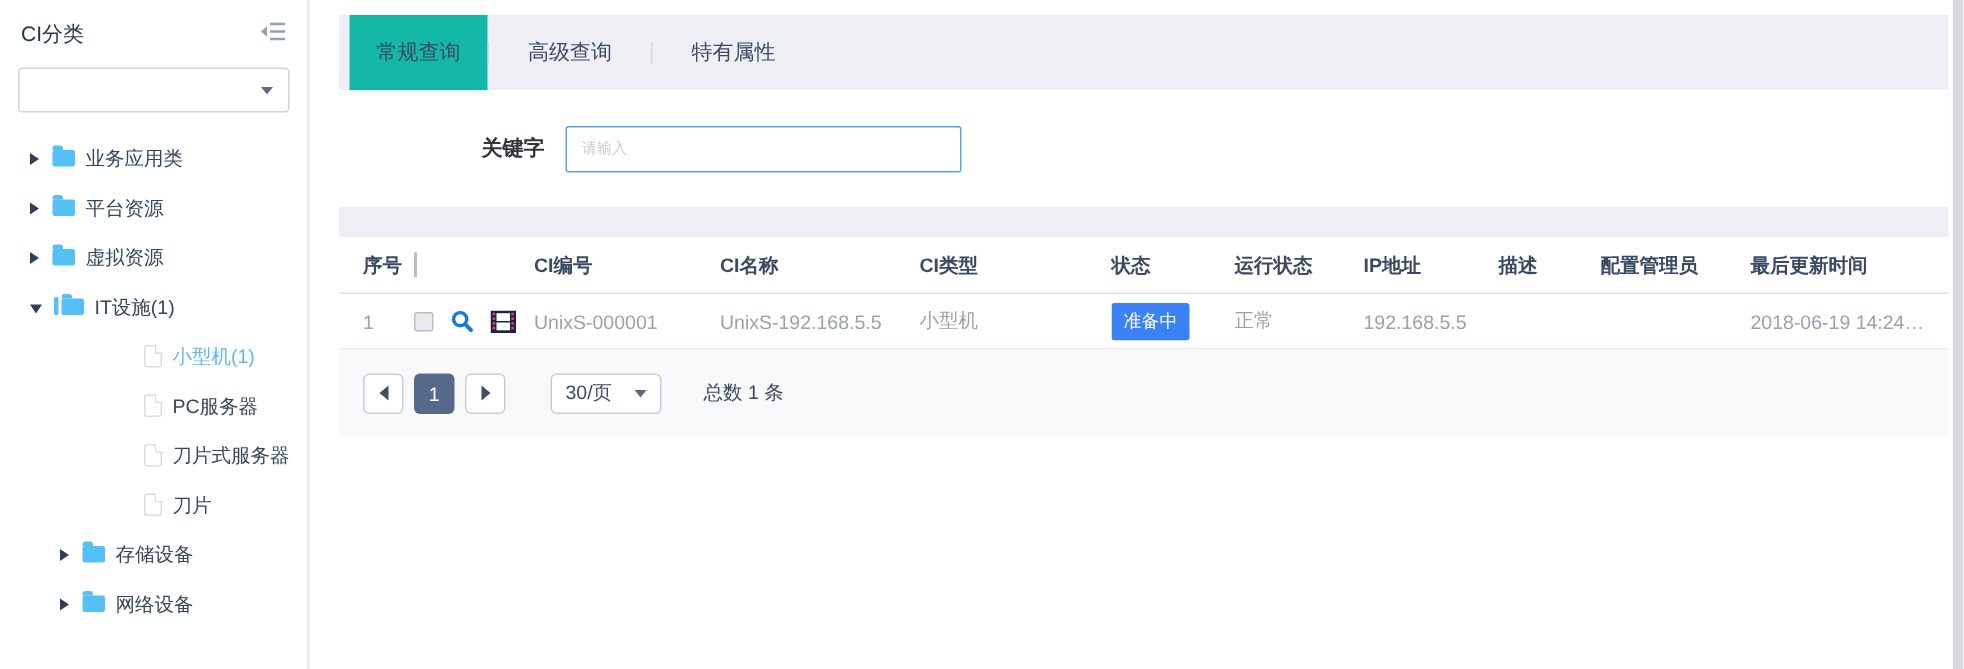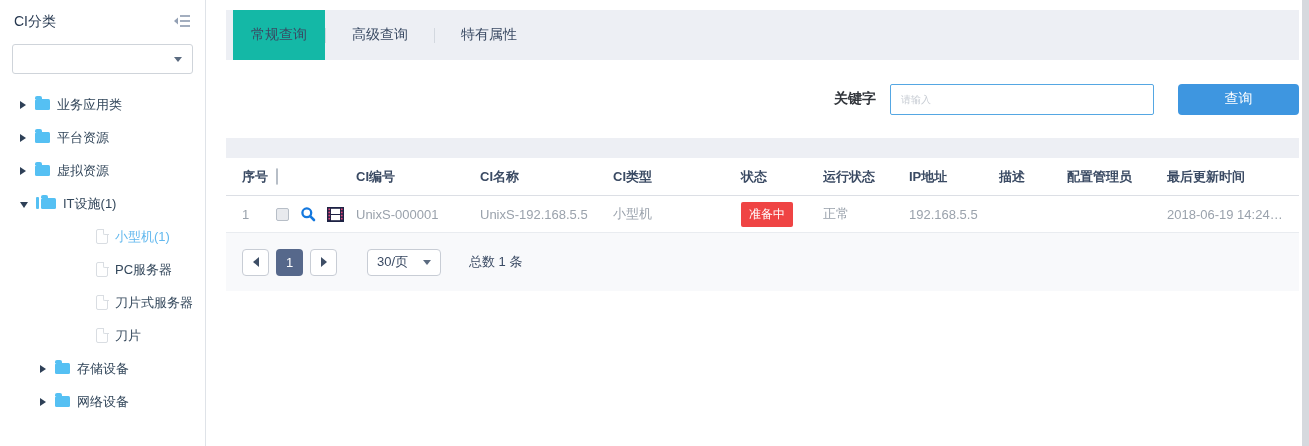--- a/index.html
+++ b/index.html
@@ -33,21 +33,21 @@
     background:#fff; border-bottom-left-radius:2px; border-left:1.5px solid #d9dde2; border-bottom:1.5px solid #d9dde2; }
 
   
   .main { flex:1; padding:10px 10px 0 20px; }
 
   .query-panel { background:#edeff4; padding-bottom:20px; }
   .tabs { height:50px; display:flex; align-items:stretch; padding-left:7px; }
   .tab { display:flex; align-items:center; padding:0 26px; font-size:14px; color:#3a4a63; cursor:pointer; }
   .tab.active { background:#14b8a6; padding:0 18px; }
   .tab-sep { width:1px; height:15px; background:#d3d8df; align-self:center; }
-  .form-row { background:#fff; height:78px; display:flex; align-items:center; padding-left:95px;justify-content:flex-end; }
+  .form-row { background:#fff; height:78px; display:flex; align-items:center; padding-left:95px; }
   .kw-label { font-size:14px; font-weight:bold; color:#32363c; margin-right:14px; }
   .kw-input { width:264px; height:31px; border:1px solid #55a7e3; border-radius:2px; padding:0 10px;
     font-size:10px; color:#333; outline:none; font-family:"Liberation Sans",sans-serif; }
   .kw-input::placeholder { color:#c8cdd4; }
   .btn { width:121px; height:31px; border:none; border-radius:4px; color:#fff; font-size:14px; cursor:pointer;
     font-family:"Liberation Sans",sans-serif; }
   .btn-query { background:#3e96e0; margin-left:24px; }
   .btn-clear { background:#57688a; margin-left:10px; }
 
   
@@ -55,21 +55,21 @@
   .grid-row { display:grid; grid-template-columns:34px 80px 124px 133px 128px 82px 86px 90px 68px 100px minmax(0,1fr);
     padding:0 16px; align-items:center; }
   .thead { height:38px; border-bottom:1px solid #dcdfe5; }
   .thead .cell { font-size:13px; font-weight:bold; color:#3a4a63; white-space:nowrap; }
   .trow { height:37px; border-bottom:1px solid #e9ecf0; }
   .trow .cell { font-size:13px; color:#9aa2ac; white-space:nowrap; overflow:hidden; text-overflow:ellipsis; }
   .cb { width:13px; height:13px; border:1px solid #b7bec7; border-radius:2px; background:#fff; cursor:pointer; }
   .cb.filled { background:#e8eaee; }
   .sel-cell { display:flex; align-items:center; gap:11px; }
   .row-icon { display:flex; align-items:center; cursor:pointer; }
-  .badge { display:inline-block; background:#ef4444; color:#fff; font-size:12px; padding:4px 8px; border-radius:2px; }
+  .badge { display:inline-block; background:#3b82f6; color:#fff; font-size:12px; padding:4px 8px; border-radius:2px; }
 
   
   .pagination { height:58px; background:#f8f9fb; display:flex; align-items:center; padding:0 16px; }
   .pg-btn { width:27px; height:27px; background:#fff; border:1px solid #c8cdd5; border-radius:4px;
     display:flex; align-items:center; justify-content:center; cursor:pointer; }
   .pg-tri-l { width:0;height:0;border-top:5px solid transparent;border-bottom:5px solid transparent;border-right:6px solid #3e4e66; }
   .pg-tri-r { width:0;height:0;border-top:5px solid transparent;border-bottom:5px solid transparent;border-left:6px solid #3e4e66; }
   .pg-page { width:27px; height:27px; background:#56688b; border-radius:4px; color:#fff; font-size:13px;
     display:flex; align-items:center; justify-content:center; margin:0 7px; cursor:pointer; }
   .pg-next { margin-right:0; }
@@ -159,21 +159,20 @@
       <div class="tabs" id="tabs">
           <div class="tab active">常规查询</div>
           <span class="tab-sep"></span>
           <div class="tab">高级查询</div>
           <span class="tab-sep"></span>
           <div class="tab">特有属性</div>
         </div>
       <div class="form-row">
         <label class="kw-label">关键字</label>
         <input class="kw-input" placeholder="请输入" style="">
-        <button class="btn btn-query">查询</button>
       </div>
     </section>
 
     <section class="table-panel">
       <div class="thead grid-row" id="thead">
           <span class="cell">序号</span>
           <span class="cell"><span class="cb"></span></span>
           <span class="cell">CI编号</span>
           <span class="cell">CI名称</span>
           <span class="cell">CI类型</span>

